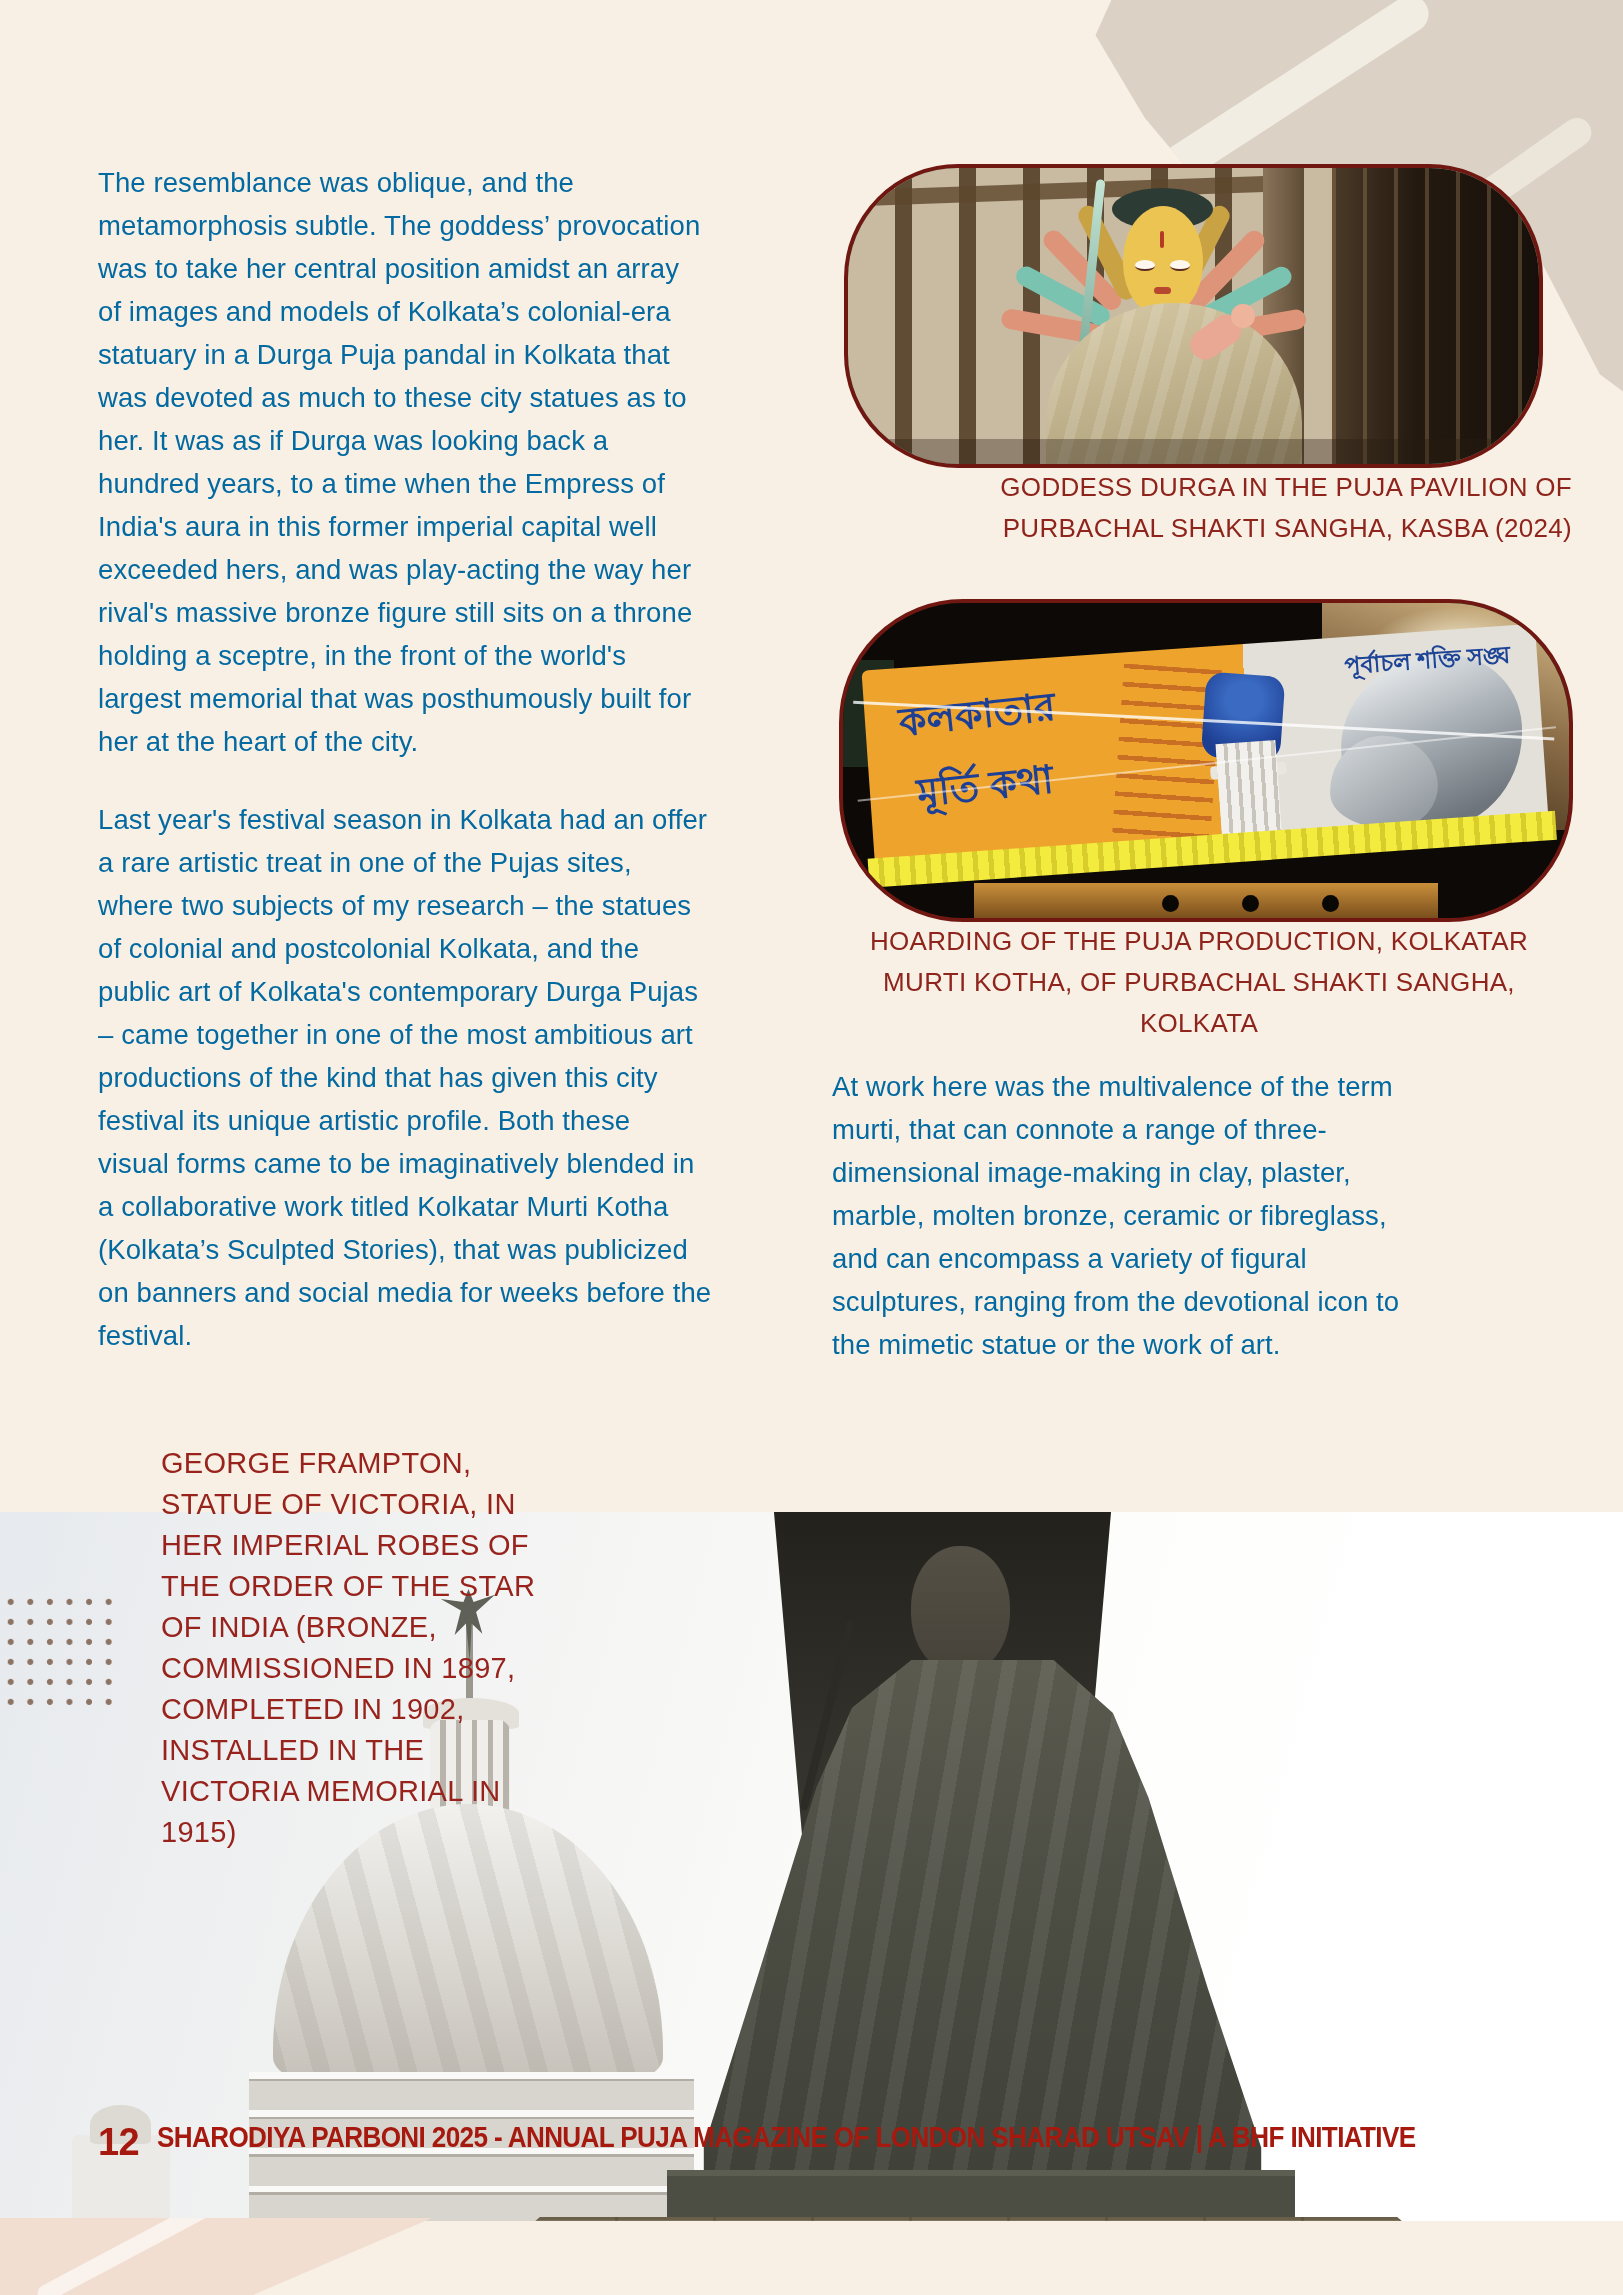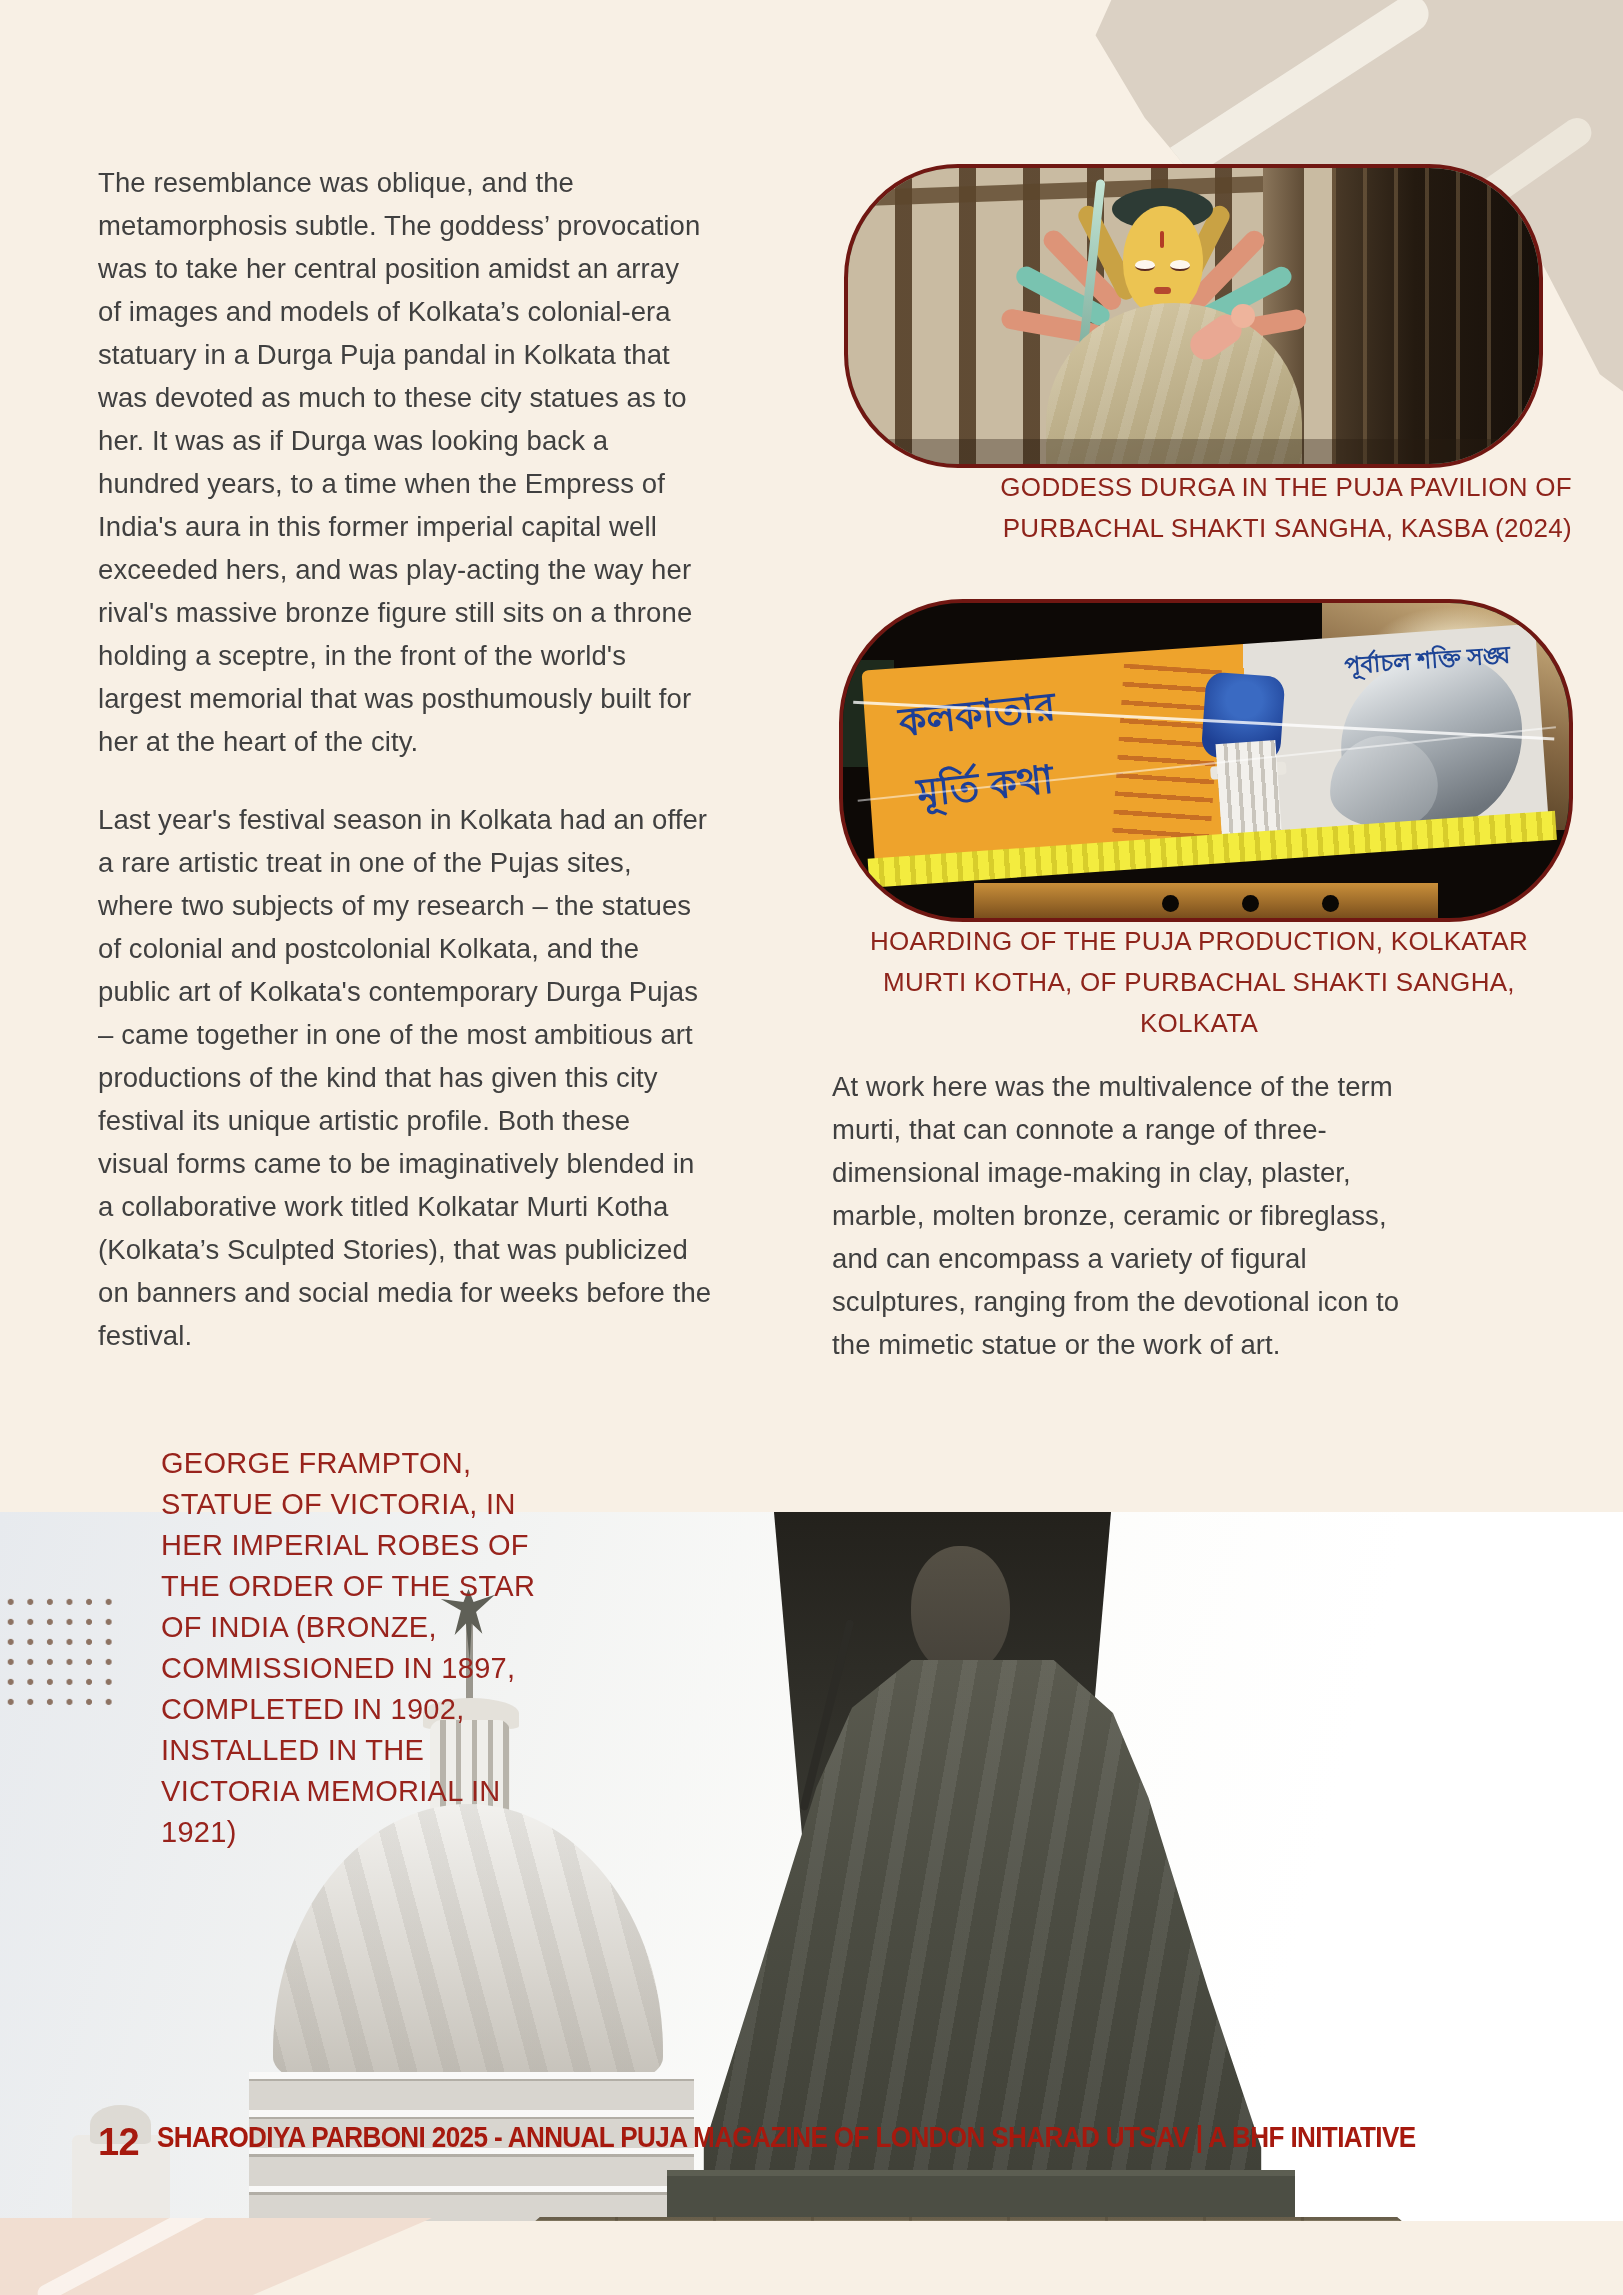--- a/index.html
+++ b/index.html
@@ -14,21 +14,21 @@
   .blob-tr .streak1{position:absolute;left:79px;top:98px;width:340px;height:37px;background:#f4efe7;
            border-radius:19.6px;transform:rotate(-33deg);opacity:.9;}
   .blob-tr .streak2{position:absolute;left:281px;top:216px;width:301px;height:29px;background:#f2ece2;
            border-radius:15.7px;transform:rotate(-35deg);opacity:.75;}
   .blob-bl{position:absolute;left:0;top:2218px;width:432px;height:78px;background:#f1ded1;
            clip-path:polygon(0 0,100% 0,58% 100%,0 100%);}
   .blob-bl .streak1{position:absolute;left:26px;top:19.6px;width:216px;height:17px;background:#fbf4ee;
            border-radius:9.2px;transform:rotate(-28deg);opacity:.9;}
 
   
-  .bodytext{font-size:27.5px;line-height:43px;color:#404040;letter-spacing:0.1px;}
+  .bodytext{font-size:27.5px;line-height:43px;color:#0369a1;letter-spacing:0.1px;}
   .left-col{left:98px;top:161px;width:739px;}
   .left-col .para2{margin-top:35px;}
   .right-para{left:832px;top:1065px;width:746px;}
 
   .figcaption{font-size:26px;line-height:41px;color:#8e241b;text-align:center;letter-spacing:0.3px;}
   .cap1{left:826px;top:467px;width:746px;text-align:right;}
   .cap2{left:826px;top:921px;width:746px;}
 
   .photo-cap{left:161px;top:1443px;width:393px;font-size:29px;line-height:41px;color:#98231c;letter-spacing:0.3px;}
 
@@ -281,21 +281,21 @@
 
   <div class="abs photo-cap prelines">GEORGE FRAMPTON,
 STATUE OF VICTORIA, IN
 HER IMPERIAL ROBES OF
 THE ORDER OF THE STAR
 OF INDIA (BRONZE,
 COMMISSIONED IN 1897,
 COMPLETED IN 1902,
 INSTALLED IN THE
 VICTORIA MEMORIAL IN
-1921)</div>
+1915)</div>
 
   <div class="abs dots"></div>
 
   <div class="abs footer-num">12</div>
   <div class="abs footer-title">SHARODIYA PARBONI 2025 - ANNUAL PUJA MAGAZINE OF LONDON SHARAD UTSAV | A BHF INITIATIVE</div>
 
 </div>
 
 
 </body></html>

